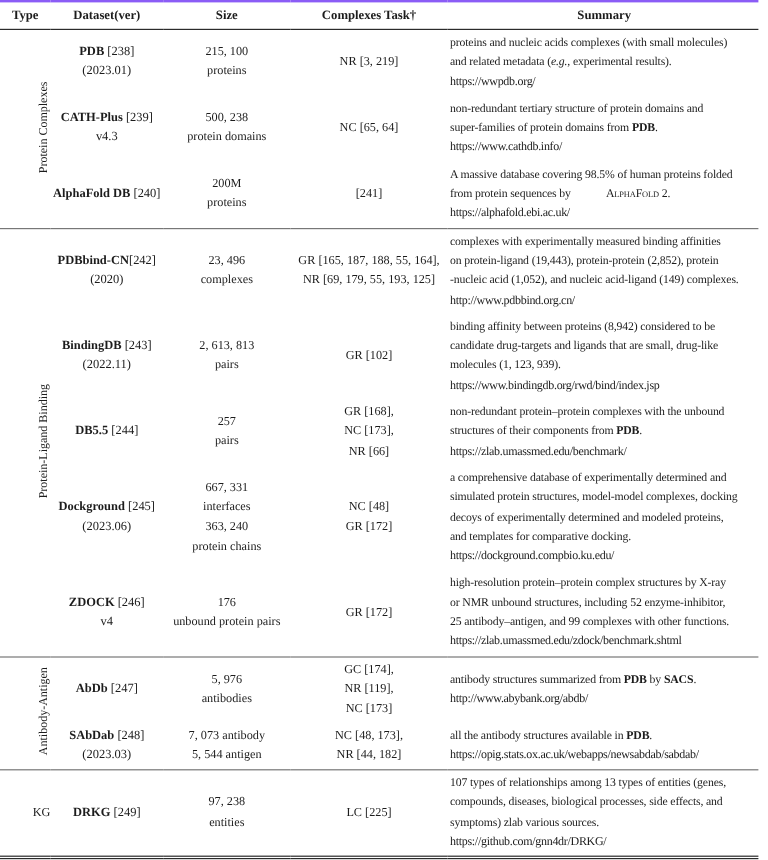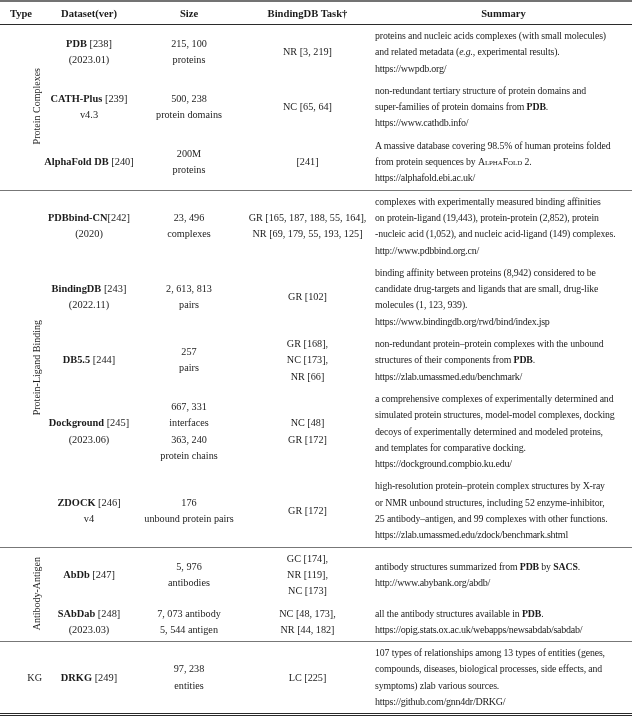--- a/index.html
+++ b/index.html
@@ -1,53 +1,53 @@
 <!DOCTYPE html>
 <html><head>
 <meta charset="utf-8">
 <style>
   html,body{margin:0;padding:0;background:#ffffff;}
   body{width:640px;height:717px;font-family:"Liberation Serif",serif;color:#1c1c1c;overflow:hidden;}
   .page{width:640px;}
-  table.ds{width:632px;border-collapse:collapse;table-layout:fixed;border-top:2px solid #737373;border-bottom:3px double #2b2b2b;}
+  table.ds{width:632px;border-collapse:collapse;table-layout:fixed;border-top:2px solid #8b5cf6;border-bottom:3px double #2b2b2b;}
   thead th{font-size:10.6px;font-weight:bold;padding:6px 0 5px 0;border-bottom:1.3px solid #2b2b2b;text-align:center;vertical-align:middle;}
   thead th.h-summary{text-align:center;padding-left:2px;}
   tbody.grp + tbody.grp{border-top:1.4px solid #777;}
   td{vertical-align:middle;padding:3px 1px;font-size:10.2px;}
   td.c{text-align:center;}
   td.type-td{text-align:right;padding:0;}
   .rot{display:inline-block;writing-mode:vertical-rl;transform:rotate(180deg);font-size:10px;white-space:nowrap;line-height:1;}
   .kg-flat{font-size:10.2px;}
   .line{display:block;line-height:16.3px;white-space:nowrap;}
   .ds-name{font-size:10.4px;}
   td.sum{text-align:left;font-size:9.8px;letter-spacing:-0.12px;padding-left:2px;}
   .s-b{font-weight:bold;}
   .s-i{font-style:italic;}
-  .s-sc{font-variant:small-caps;}
+  .s-sc{font-variant:small-caps;margin-left:27px;}
   .s-m{font-family:Liberation Serif, serif;font-size:10px;letter-spacing:-0.25px;}
   .footnotes{font-size:10.2px;line-height:15.5px;padding:5px 3px 0 1px;}
 </style>
 </head>
 <body>
 
 <div class="page">
   <table class="ds">
     <colgroup>
       <col style="width:42px">
         <col style="width:94px">
         <col style="width:106px">
         <col style="width:131px">
         <col>
     </colgroup>
     <thead>
         <tr>
           <th><span class="s-b">Type</span></th>
           <th><span class="s-b">Dataset</span><span>(ver)</span></th>
           <th><span class="s-b">Size</span></th>
-          <th><span class="s-b">BindingDB Task†</span></th>
+          <th><span class="s-b">Complexes Task†</span></th>
           <th class="h-summary"><span class="s-b">Summary</span></th>
         </tr>
       </thead>
   <tbody class="grp">
         <tr>
           <td class="type-td" rowspan="3"><span class="rot">Protein Complexes</span></td>
           <td class="c ds-name">
             <div class="line"><span class="s-b">PDB</span><span> [238]</span></div>
             <div class="line"><span>(2023.01)</span></div>
           </td>
@@ -169,21 +169,21 @@
             <div class="line">667, 331</div>
             <div class="line">interfaces</div>
             <div class="line">363, 240</div>
             <div class="line">protein chains</div>
           </td>
           <td class="c">
             <div class="line">NC [48]</div>
             <div class="line">GR [172]</div>
           </td>
           <td class="sum">
-            <div class="line"><span>a comprehensive complexes of experimentally determined and</span></div>
+            <div class="line"><span>a comprehensive database of experimentally determined and</span></div>
             <div class="line"><span>simulated protein structures, model-model complexes, docking</span></div>
             <div class="line"><span>decoys of experimentally determined and modeled proteins,</span></div>
             <div class="line"><span>and templates for comparative docking.</span></div>
             <div class="line"><span class="s-m">https://dockground.compbio.ku.edu/</span></div>
           </td>
         </tr>
         <tr>
           <td class="c ds-name">
             <div class="line"><span class="s-b">ZDOCK</span><span> [246]</span></div>
             <div class="line"><span>v4</span></div>

